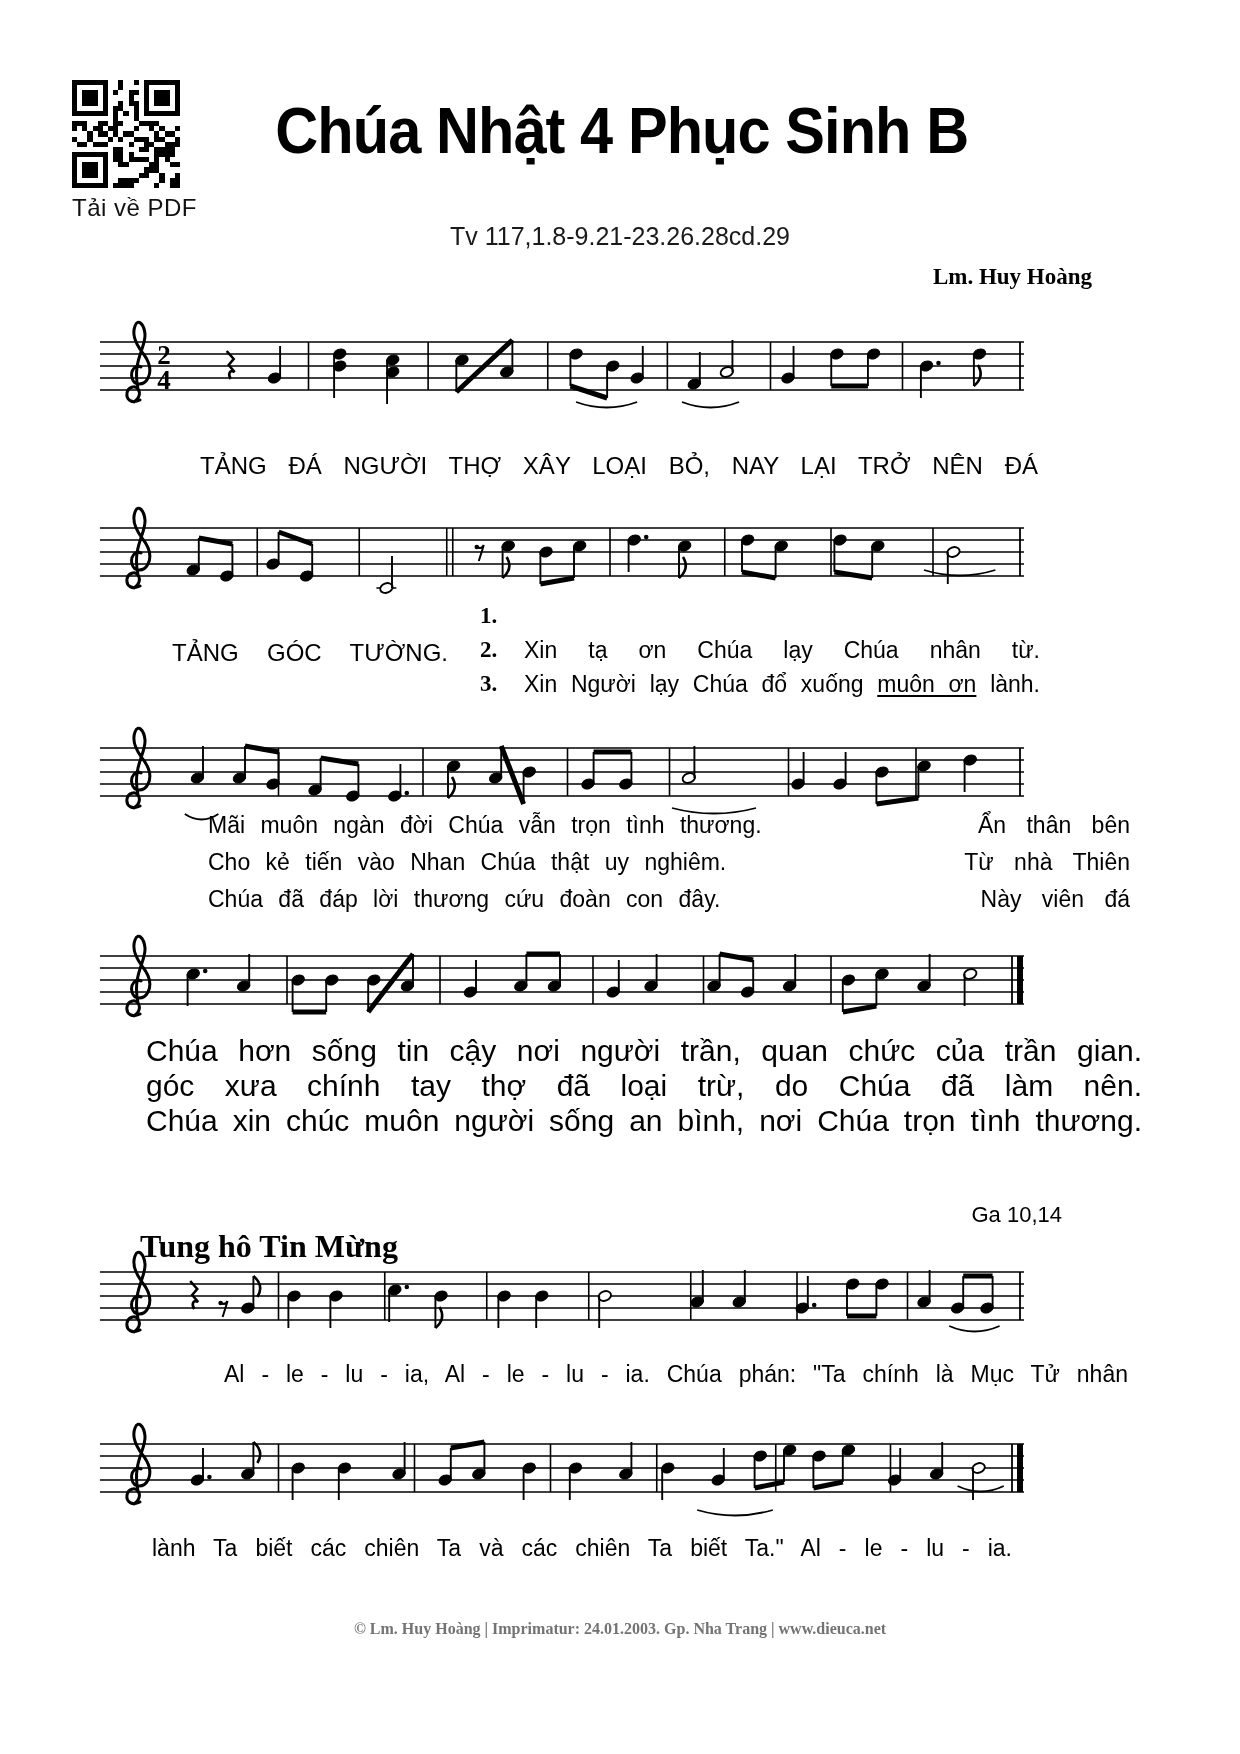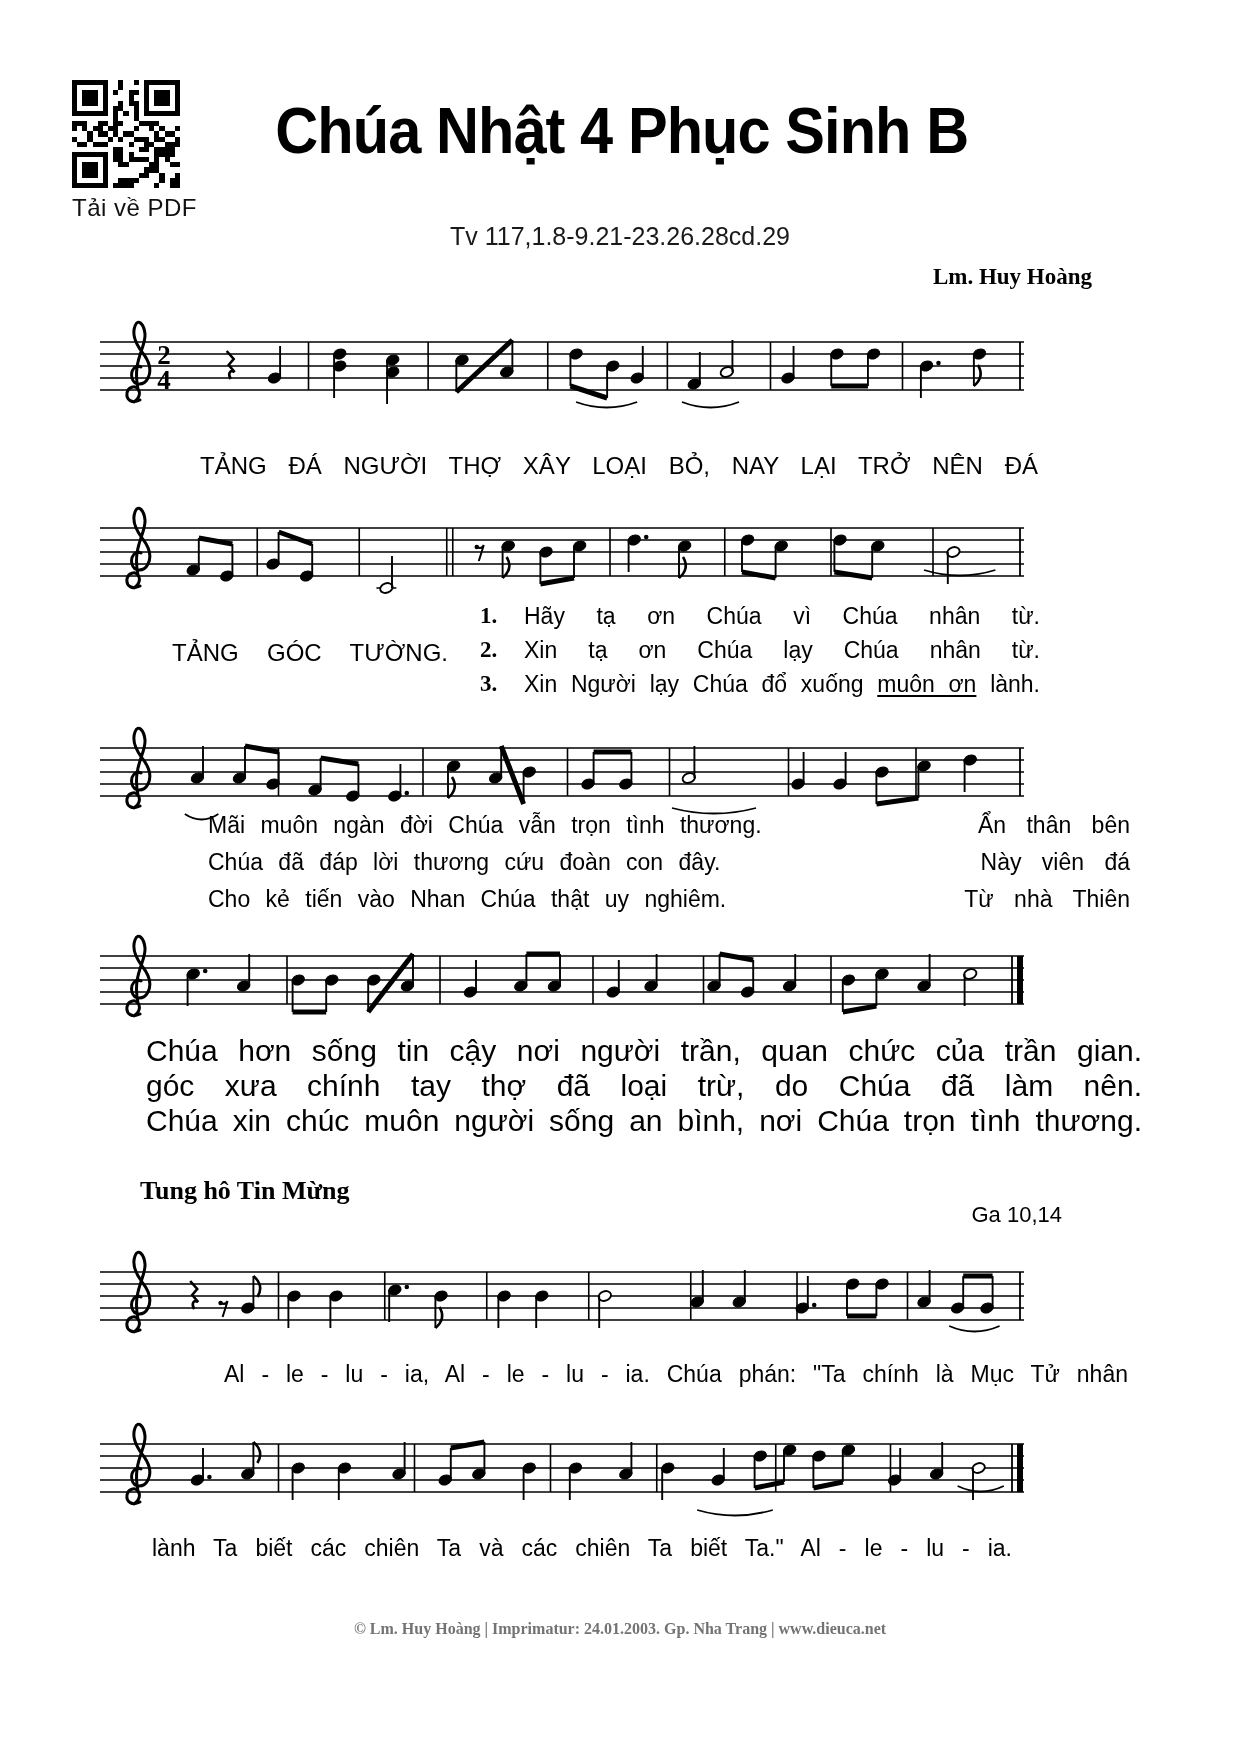--- a/index.html
+++ b/index.html
@@ -26,22 +26,22 @@
   .verse-row{position:relative;padding-left:44px;height:34px;font-size:23px;}
   .vnum{position:absolute;left:0;top:0;font-family:"Liberation Serif","DejaVu Serif",serif;font-weight:bold;}
   .vtext{display:block;text-align:justify;text-align-last:justify;}
   .u{text-decoration:underline;text-underline-offset:3px;}
   .lyr3{left:208px;top:812px;width:922px;font-size:23px;}
   .lyr3 .row{display:flex;justify-content:space-between;height:37px;}
   .lyr3 .lseg{word-spacing:9px;}
   .lyr3 .rseg{word-spacing:14px;}
   .lyr4{left:146px;top:1034px;width:996px;font-size:30px;}
   .lyr4 .row{height:35px;text-align:justify;text-align-last:justify;}
-  .gospel-heading{left:140px;top:1176px;font-family:"Liberation Serif","DejaVu Serif",serif;
-                  font-weight:bold;font-size:26px;}
+  .gospel-heading{left:140px;top:1228px;font-family:"Liberation Serif","DejaVu Serif",serif;
+                  font-weight:bold;font-size:32px;}
   .gospel-ref{right:178px;top:1202px;font-size:22px;}
   .lyr5{left:224px;top:1358px;width:904px;font-size:23px;}
   .lyr6{left:152px;top:1532px;width:860px;font-size:23px;}
   .footer{left:0;right:0;top:1620px;text-align:center;font-family:"Liberation Serif","DejaVu Serif",serif;
           font-weight:bold;font-size:16px;color:#737373;}
 </style>
 </head>
 <body>
 
 <div class="page">
@@ -624,44 +624,43 @@
       <path d="M599.2,112 Q637,123 674.8,112" fill="none" stroke="#000000" stroke-width="1.8"></path>
       <path d="M859.5999999999999,88 Q882.6999999999999,99 905.8,88" fill="none" stroke="#000000" stroke-width="1.8"></path>
     </svg>
 
   <div class="abs lyr just refrain1">TẢNG ĐÁ NGƯỜI THỢ XÂY LOẠI BỎ, NAY LẠI TRỞ NÊN ĐÁ</div>
   <div class="abs lyr just refrain2">TẢNG GÓC TƯỜNG.</div>
 
   <div class="abs verses">
     <div class="verse-row">
       <span class="vnum">1.</span>
-      <span class="vtext"><span>Hãy tạ ơn Chúa vì Chúa nhân từ.</span> <span class="u"></span> <span></span></span>
     </div>
     <div class="verse-row">
       <span class="vnum">2.</span>
       <span class="vtext"><span>Xin tạ ơn Chúa lạy Chúa nhân từ.</span> <span class="u"></span> <span></span></span>
     </div>
     <div class="verse-row">
       <span class="vnum">3.</span>
       <span class="vtext"><span>Xin Người lạy Chúa đổ xuống</span> <span class="u">muôn ơn</span> <span>lành.</span></span>
     </div>
   </div>
 
   <div class="abs lyr3">
     <div class="row">
       <span class="lseg">Mãi muôn ngàn đời Chúa vẫn trọn tình thương.</span>
       <span class="rseg">Ẩn thân bên</span>
     </div>
     <div class="row">
+      <span class="lseg">Cho kẻ tiến vào Nhan Chúa thật uy nghiêm.</span>
+      <span class="rseg">Từ nhà Thiên</span>
+    </div>
+    <div class="row">
       <span class="lseg">Chúa đã đáp lời thương cứu đoàn con đây.</span>
       <span class="rseg">Này viên đá</span>
-    </div>
-    <div class="row">
-      <span class="lseg">Cho kẻ tiến vào Nhan Chúa thật uy nghiêm.</span>
-      <span class="rseg">Từ nhà Thiên</span>
     </div>
   </div>
 
   <div class="abs lyr4">
     <div class="row">Chúa hơn sống tin cậy nơi người trần, quan chức của trần gian.</div>
     <div class="row">góc xưa chính tay thợ đã loại trừ, do Chúa đã làm nên.</div>
     <div class="row">Chúa xin chúc muôn người sống an bình, nơi Chúa trọn tình thương.</div>
   </div>
 
   <div class="abs gospel-heading">Tung hô Tin Mừng</div>

